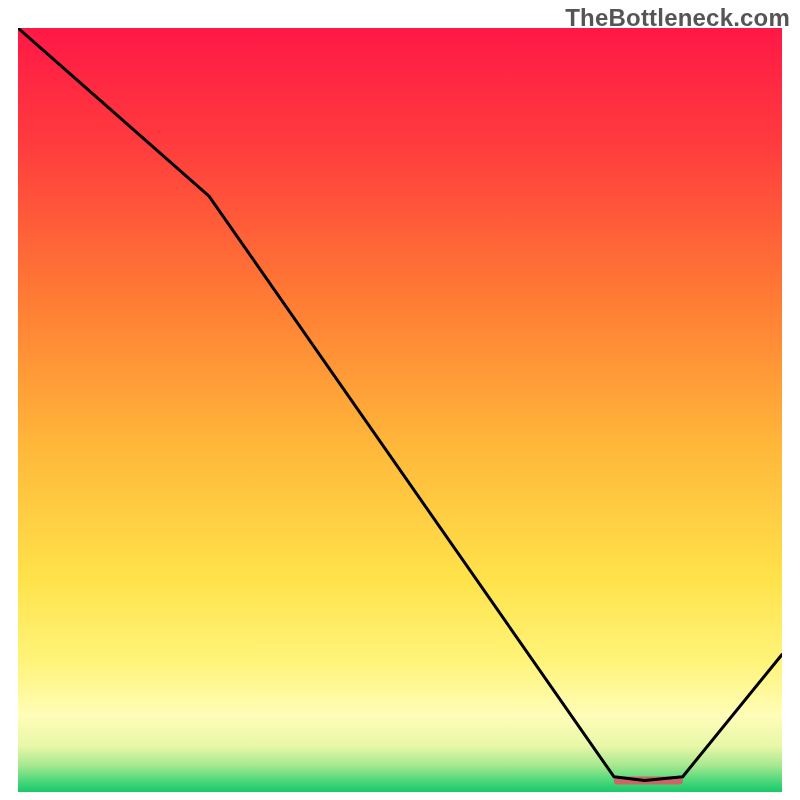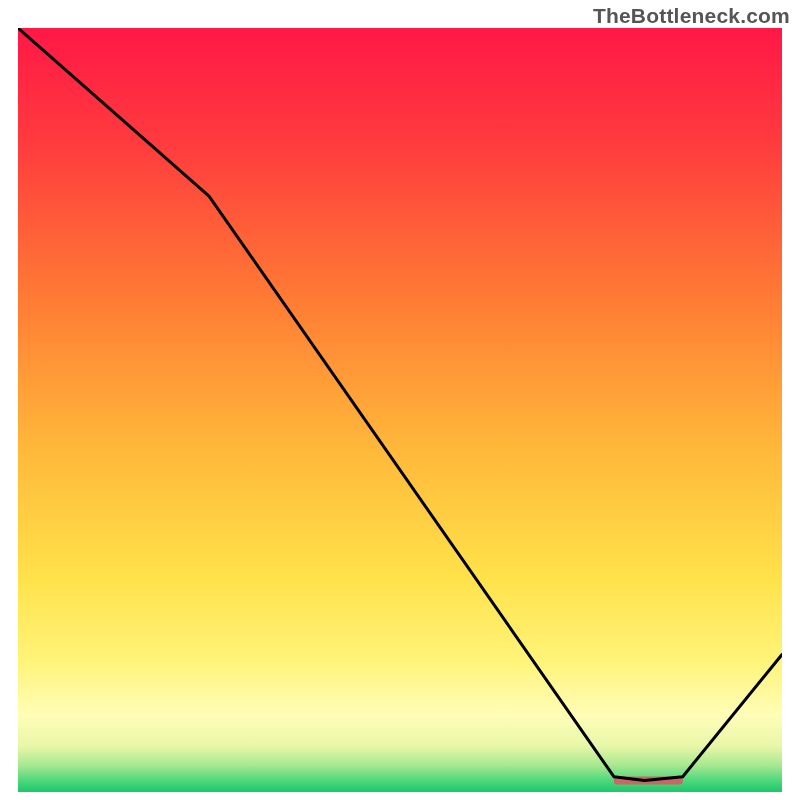--- a/index.html
+++ b/index.html
@@ -13,21 +13,21 @@
   }
   .container {
     position: relative;
     width: 800px;
     height: 800px;
   }
   .watermark {
     position: absolute;
     top: 4px;
     right: 10px;
-    font-size: 21px;
+    font-size: 24px;
     font-weight: 600;
     color: #555;
     letter-spacing: 0.2px;
     z-index: 5;
   }
   .plot {
     position: absolute;
     top: 28px;
     left: 18px;
     width: 764px;

